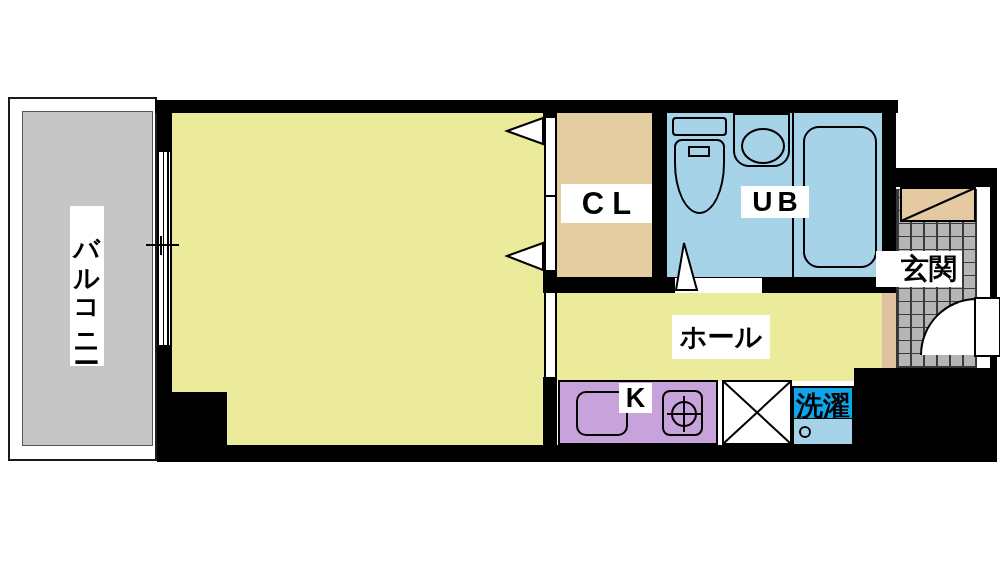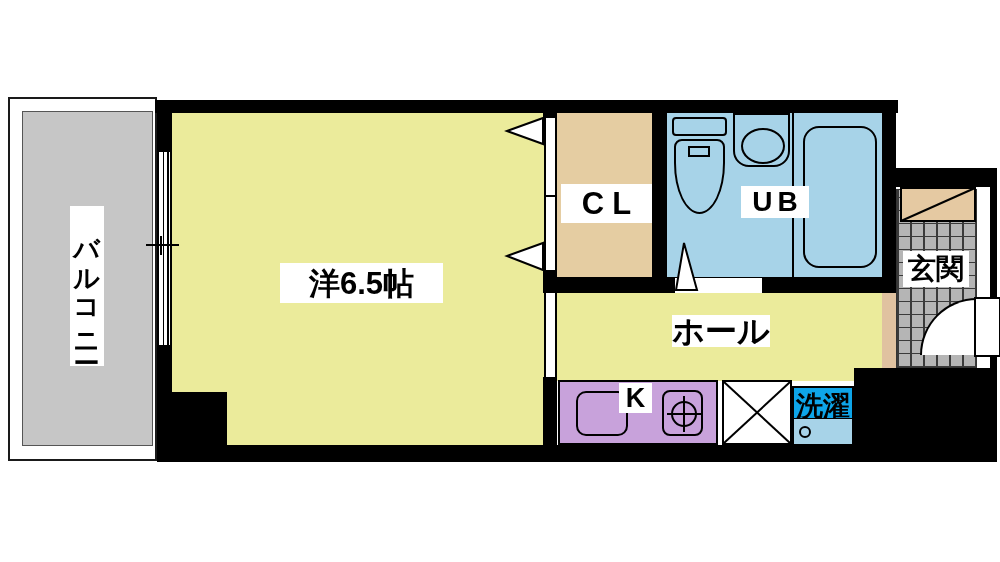--- a/index.html
+++ b/index.html
@@ -72,22 +72,22 @@
   .burner-v{left:683px;top:396px;width:2px;height:36px;background:#000;}
   .burner-h{left:667px;top:413px;width:34px;height:2px;background:#000;}
   .x-box{left:722px;top:380px;width:70px;height:65px;background:#fff;border:2px solid #000;}
   .washer{left:792px;top:386px;width:62px;height:60px;border:2px solid #000;background:#fff;z-index:4;box-sizing:border-box;}
   .washer-tub{position:absolute;left:0;right:0;bottom:0;height:25px;background:#A7D3E8;border-top:1.5px solid #000;}
   .washer-dot{position:absolute;left:5px;bottom:6px;width:12px;height:12px;border:2px solid #000;border-radius:50%;background:#A7D3E8;box-sizing:border-box;}
   
   .lbl-room{left:280px;top:263px;width:163px;height:40px;font-size:31px;}
   .lbl-cl{left:561px;top:184px;width:83px;height:39px;font-size:31px;letter-spacing:8px;padding-left:8px;}
   .lbl-ub{left:741px;top:186px;width:63px;height:32px;font-size:28px;letter-spacing:5px;padding-left:5px;}
-  .lbl-hall{left:672px;top:315px;width:98px;height:32px;font-size:32px;}
-  .lbl-genkan{left:903px;top:251px;width:66px;height:36px;font-size:28px;}
+  .lbl-hall{left:672px;top:315px;width:98px;height:44px;font-size:27px;}
+  .lbl-genkan{left:876px;top:251px;width:66px;height:36px;font-size:28px;padding-left:20px;}
   .lbl-k{left:619px;top:383px;width:33px;height:30px;font-size:27px;}
   .lbl-sentaku{position:absolute;left:0;top:0;right:0;height:35px;display:flex;align-items:center;justify-content:center;font-size:27px;font-weight:700;background:#0ea5e9;}
   .lbl-balcony{left:70px;top:206px;width:34px;height:160px;font-size:26px;writing-mode:vertical-rl;letter-spacing:3px;}
   svg.overlay{position:absolute;left:0;top:0;z-index:4;pointer-events:none;}
 </style>
 </head>
 <body>
 
 <div class="plan">
 
@@ -154,20 +154,19 @@
   <svg class="overlay" width="1000" height="562" viewBox="0 0 1000 562">
     <polygon points="543,118 543,144 507,131" fill="#fff" stroke="#000" stroke-width="2"></polygon>
     <polygon points="543,243 543,270 507,256" fill="#fff" stroke="#000" stroke-width="2"></polygon>
     <polygon points="684,243 676,290 697,290" fill="#fff" stroke="#000" stroke-width="2"></polygon>
     <line x1="901" y1="221" x2="975" y2="188" stroke="#000" stroke-width="2"></line>
     <line x1="724" y1="382" x2="790" y2="443" stroke="#000" stroke-width="2"></line>
     <line x1="790" y1="382" x2="724" y2="443" stroke="#000" stroke-width="2"></line>
   </svg>
 
   <div class="label lbl-balcony">バルコニー</div>
-  <div class="label lbl-room">洋6.5帖</div>
   <div class="label lbl-cl">CL</div>
   <div class="label lbl-ub">UB</div>
   <div class="label lbl-hall">ホール</div>
   <div class="label lbl-genkan">玄関</div>
   <div class="label lbl-k">K</div>
 
 </div>
 
 </body></html>

